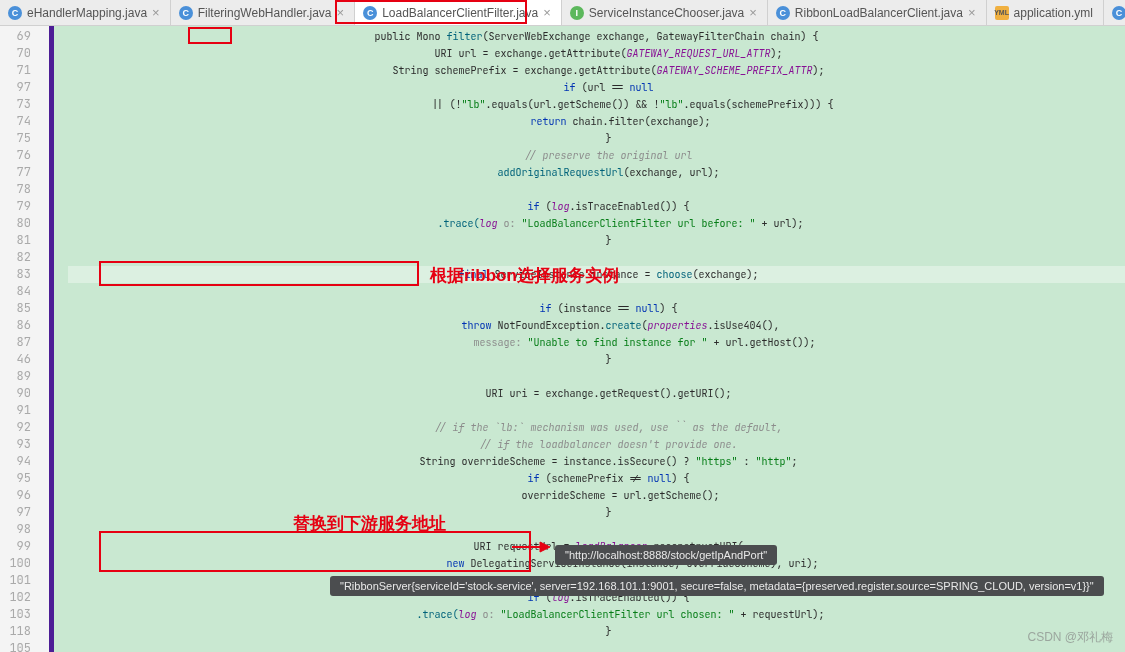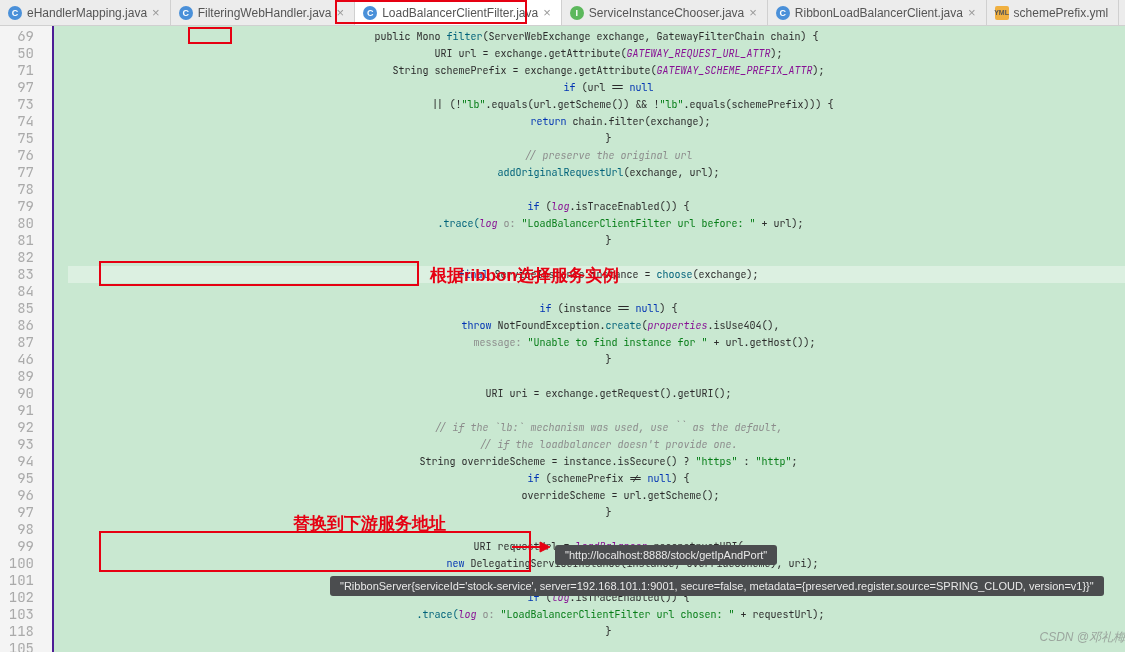--- a/index.html
+++ b/index.html
@@ -39,24 +39,24 @@
 .ficon.yml { background: #f0b040; border-radius: 2px; font-size: 7px; color: #555;}
 .editor {
   display: flex;
   height: calc(100% - 26px);
   background: #c9e8d1;
   position: relative;
 }
 .gutter {
   width: 54px;
   background: #f4f4f4;
-  border-right: 2px solid #4c1d95;
+  border-right: 5px solid #4c1d95;
   color: #aaa;
   font-family: "JetBrains Mono", Consolas, monospace;
-  font-size: 14px;
+  font-size: 12px;
   text-align: right;
   padding-right: 18px;
   padding-top: 2px;
   line-height: 17px;
 }
 .gutter div { height: 17px; }
 .code {
   flex: 1;
   font-family: "JetBrains Mono", Consolas, monospace;
   font-size: 10px;
@@ -95,26 +95,25 @@
   background: #4b4d4f;
   color: #e8e8e8;
   font-size: 11px;
   padding: 4px 10px;
   border-radius: 3px;
   z-index: 10;
   white-space: nowrap;
 }
 .watermark {
   position: absolute;
-  right: 0;
+  right: 12px;
   bottom: 6px;
   color: rgba(130,130,130,0.65);
   font-size: 12px;
   z-index: 20;
-  font-style: italic;
 }
 .arrow {
   position: absolute;
   z-index: 6;
   stroke: #e60012;
   fill: #e60012;
 }
 </style>
 </head>
 <body>
@@ -140,31 +139,31 @@
       <span>ServiceInstanceChooser.java</span>
       <span class="close">×</span>
     </div>
   <div class="tab">
       <span class="ficon c">C</span>
       <span>RibbonLoadBalancerClient.java</span>
       <span class="close">×</span>
     </div>
   <div class="tab">
       <span class="ficon yml">YML</span>
-      <span>schemePrefix.yml</span>
+      <span>application.yml</span>
     </div>
   <div class="tab">
       <span class="ficon c">C</span>
     </div>
 </div>
 
 <div class="editor">
   <div class="gutter" id="gutter">
       <div>69</div>
-      <div>50</div>
+      <div>70</div>
       <div>71</div>
       <div>97</div>
       <div>73</div>
       <div>74</div>
       <div>75</div>
       <div>76</div>
       <div>77</div>
       <div>78</div>
       <div>79</div>
       <div>80</div>

